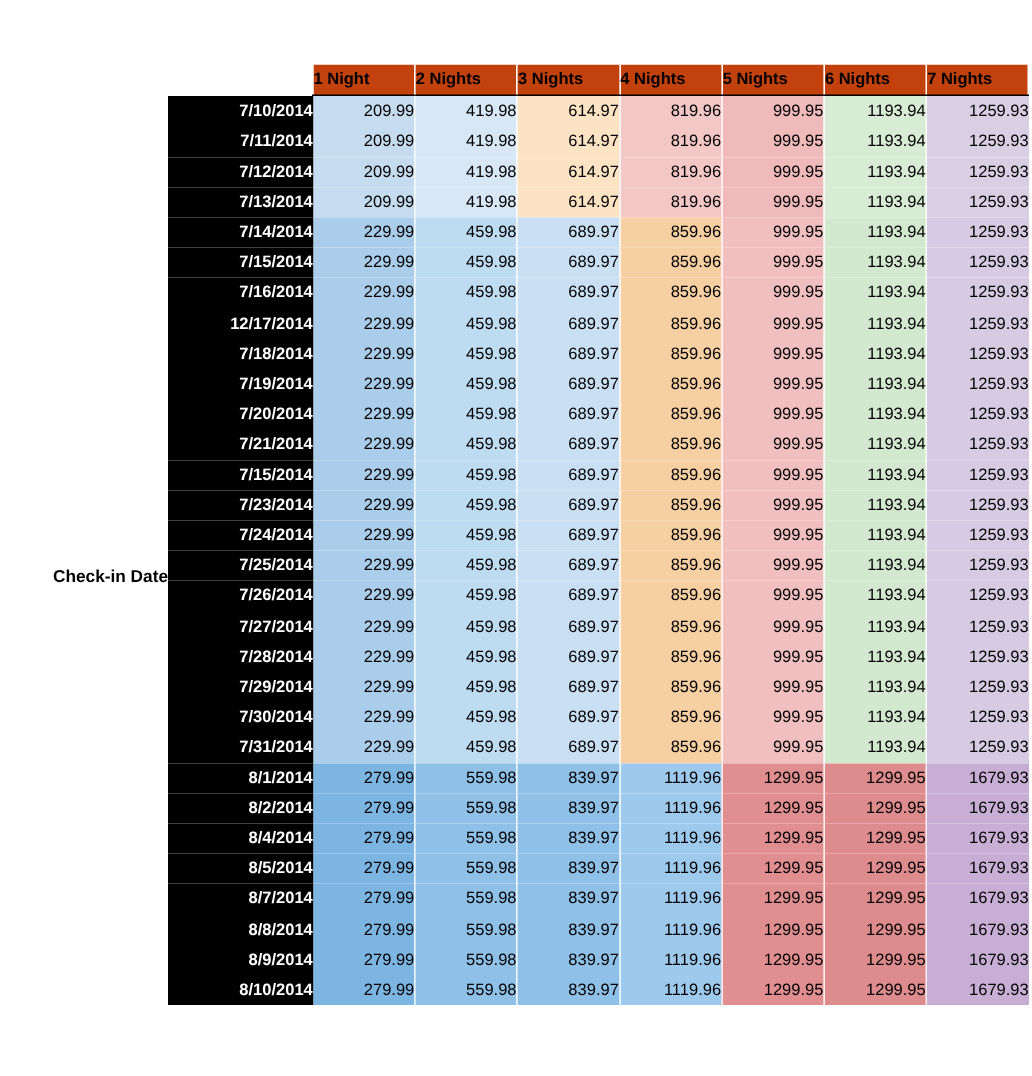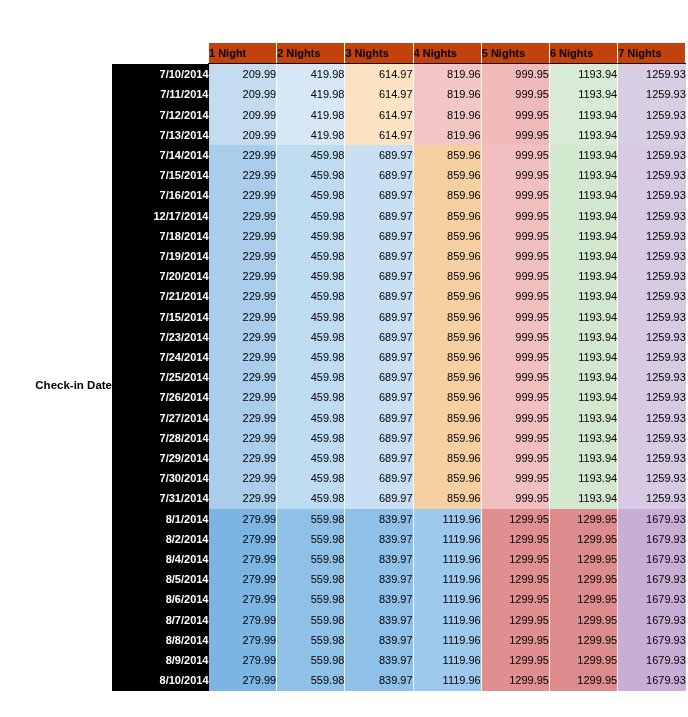--- a/index.html
+++ b/index.html
@@ -373,30 +373,20 @@
             <td class="rowhead">8/5/2014</td>
             <td class="cell" style="background: rgb(124, 180, 226);">279.99</td>
             <td class="cell" style="background: rgb(143, 192, 231);">559.98</td>
             <td class="cell" style="background: rgb(143, 192, 231);">839.97</td>
             <td class="cell" style="background: rgb(157, 201, 236);">1119.96</td>
             <td class="cell" style="background: rgb(224, 142, 144);">1299.95</td>
             <td class="cell" style="background: rgb(221, 139, 141);">1299.95</td>
             <td class="cell last" style="background: rgb(200, 174, 212);">1679.93</td>
           </tr>
           <tr>
-            <td class="rowhead">8/6/2014</td>
-            <td class="cell" style="background: rgb(124, 180, 226);">279.99</td>
-            <td class="cell" style="background: rgb(143, 192, 231);">559.98</td>
-            <td class="cell" style="background: rgb(143, 192, 231);">839.97</td>
-            <td class="cell" style="background: rgb(157, 201, 236);">1119.96</td>
-            <td class="cell" style="background: rgb(224, 142, 144);">1299.95</td>
-            <td class="cell" style="background: rgb(221, 139, 141);">1299.95</td>
-            <td class="cell last" style="background: rgb(200, 174, 212);">1679.93</td>
-          </tr>
-          <tr>
             <td class="rowhead">8/7/2014</td>
             <td class="cell" style="background: rgb(124, 180, 226);">279.99</td>
             <td class="cell" style="background: rgb(143, 192, 231);">559.98</td>
             <td class="cell" style="background: rgb(143, 192, 231);">839.97</td>
             <td class="cell" style="background: rgb(157, 201, 236);">1119.96</td>
             <td class="cell" style="background: rgb(224, 142, 144);">1299.95</td>
             <td class="cell" style="background: rgb(221, 139, 141);">1299.95</td>
             <td class="cell last" style="background: rgb(200, 174, 212);">1679.93</td>
           </tr>
           <tr>

